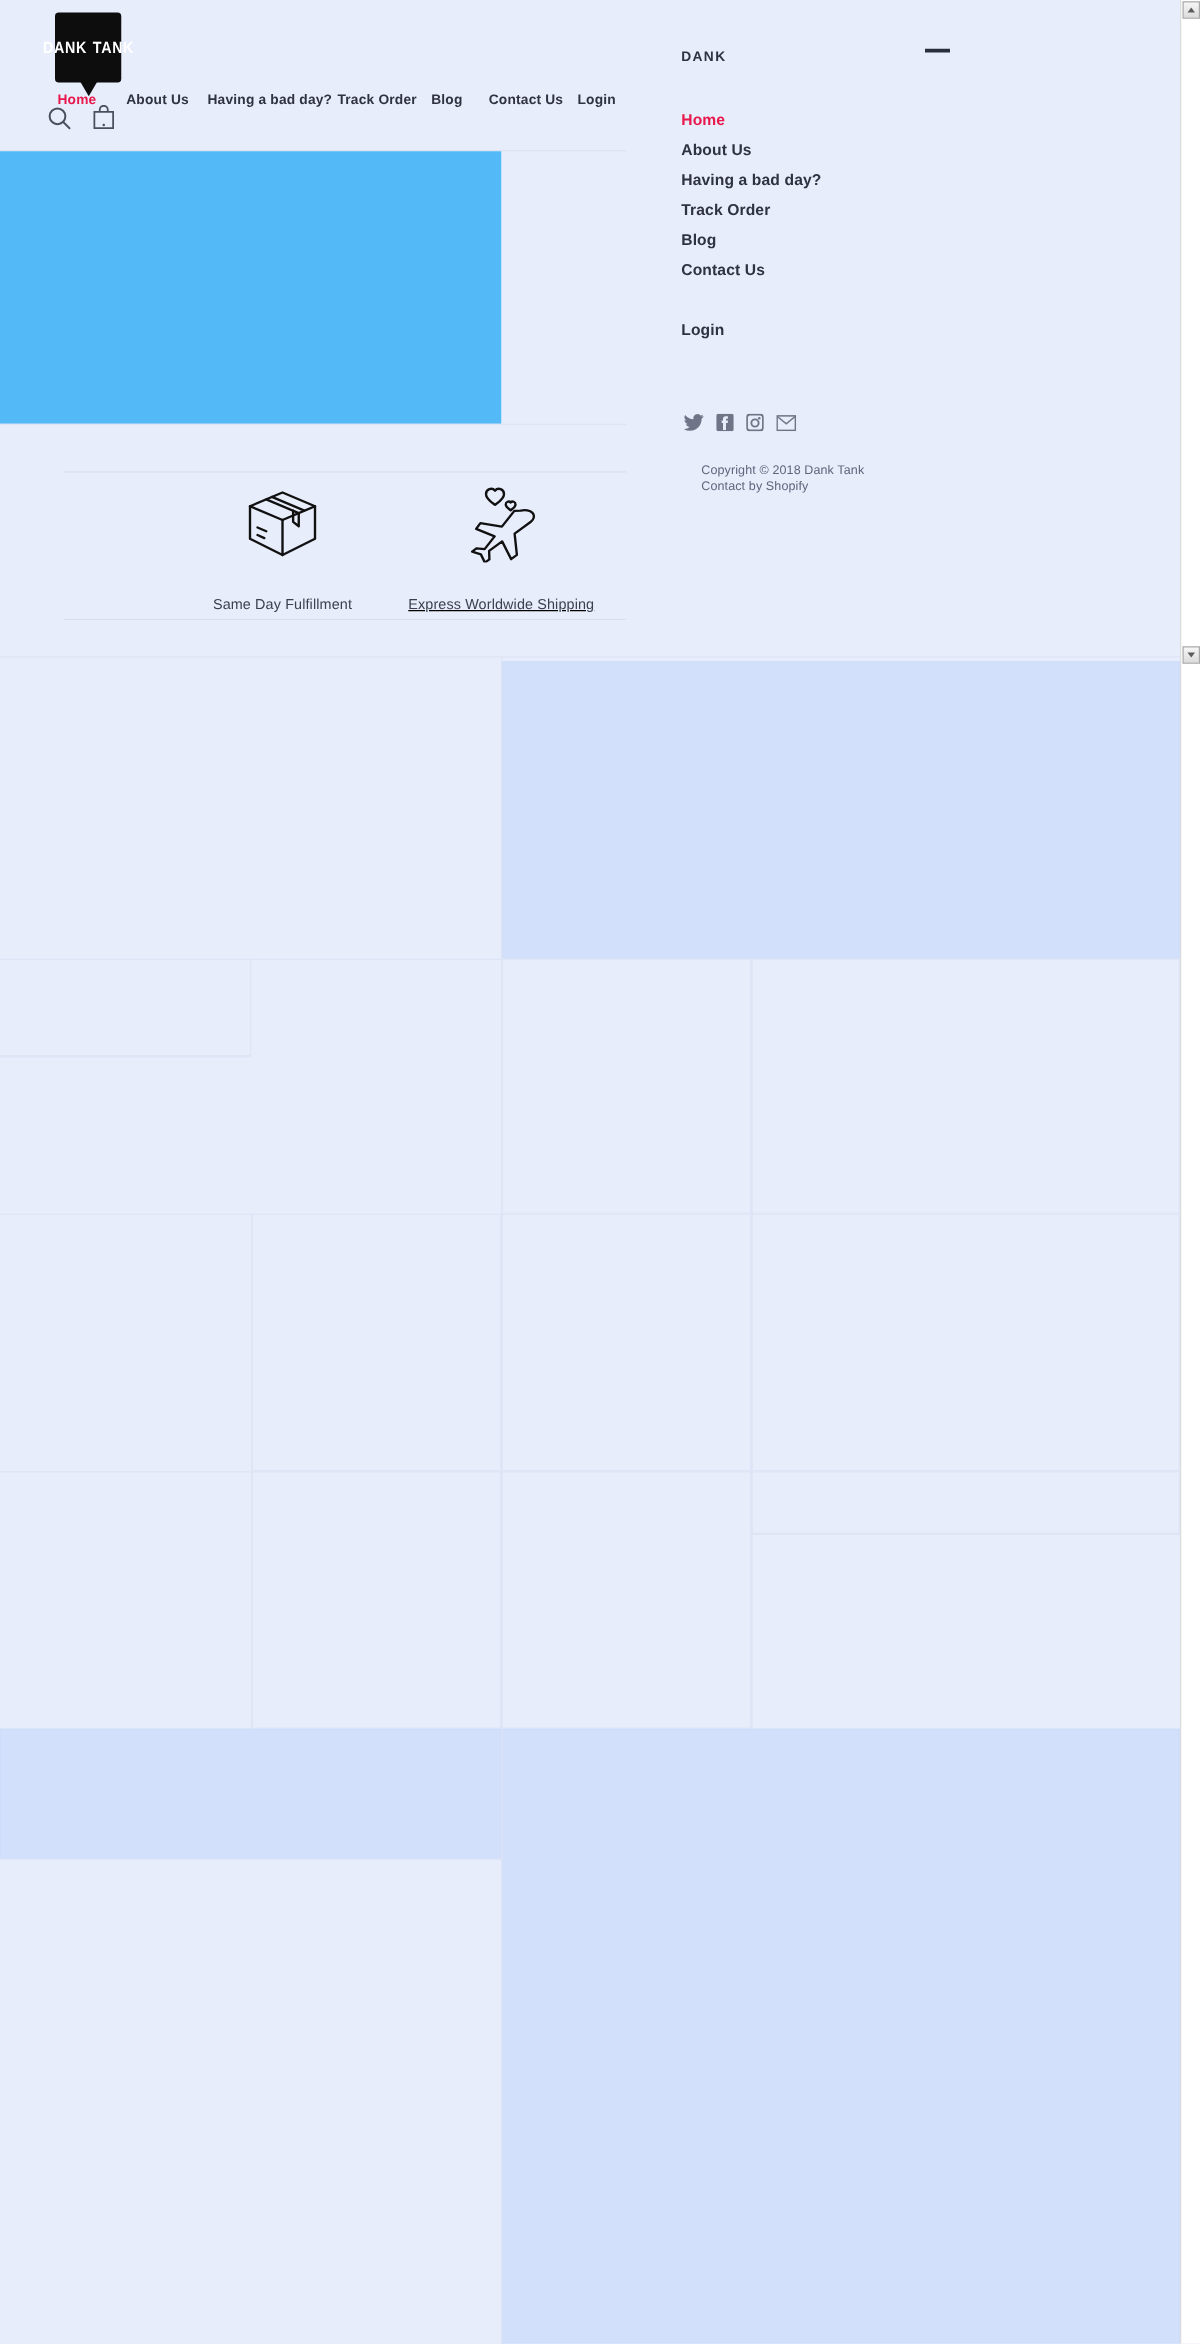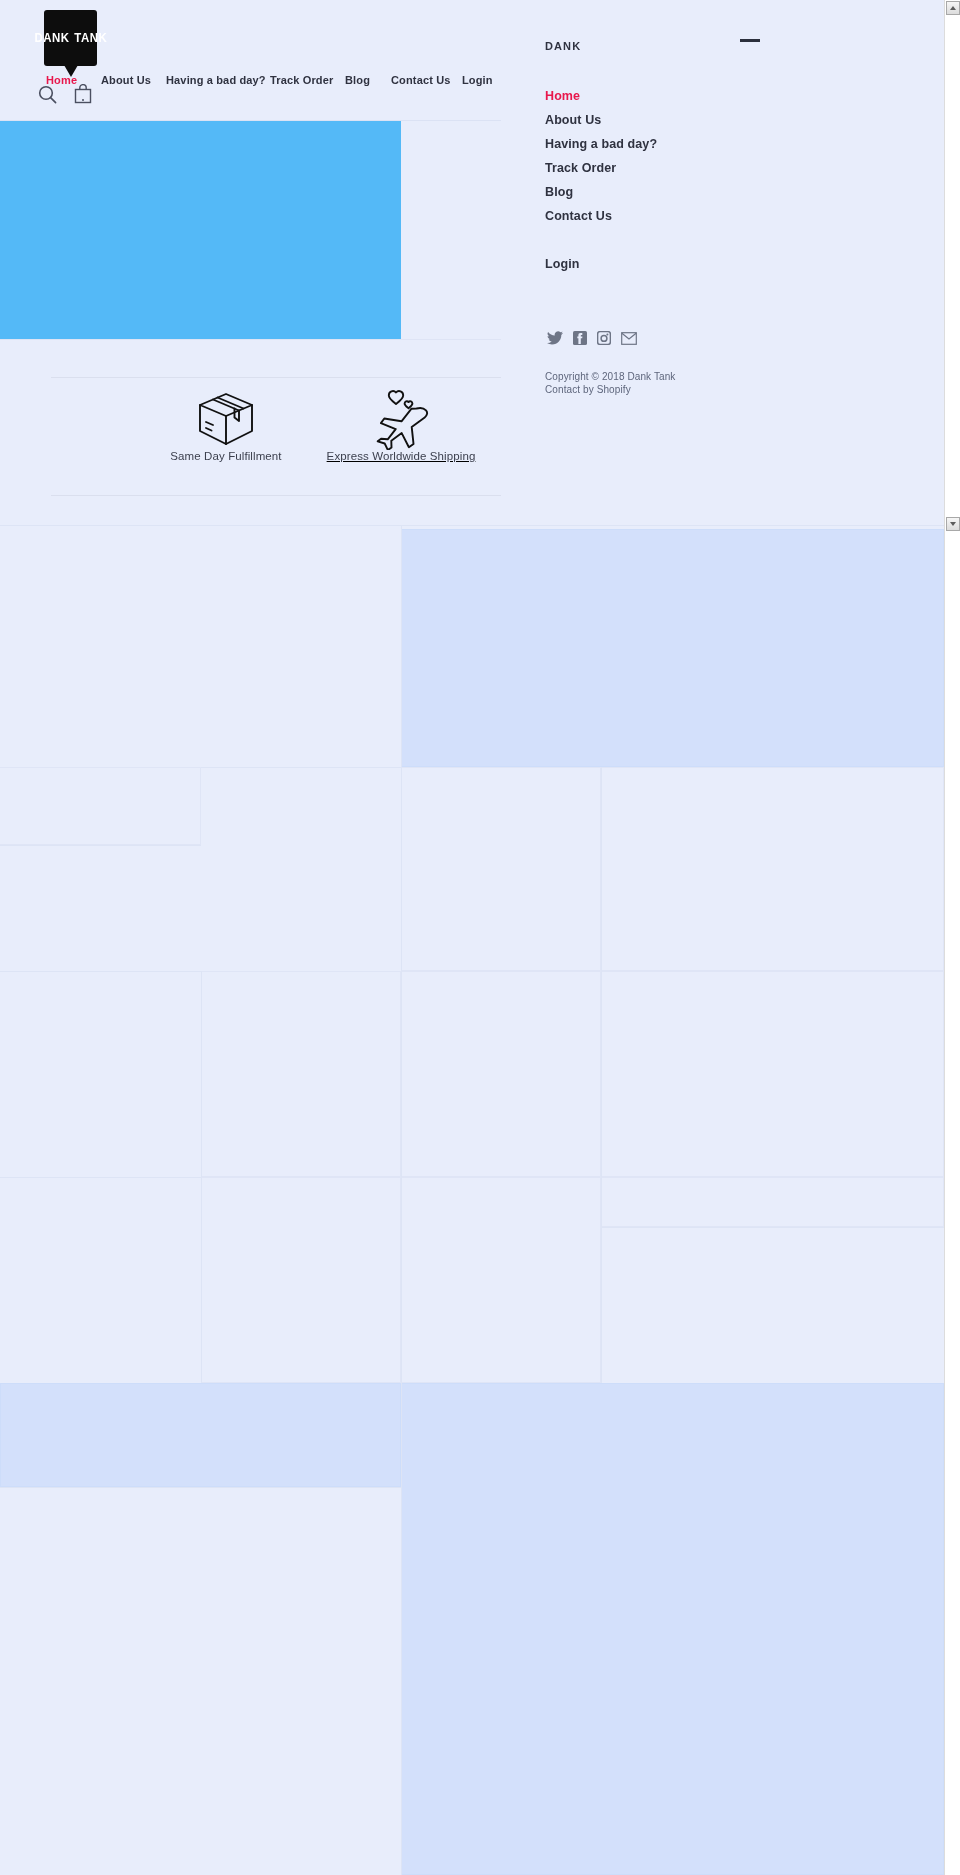--- a/index.html
+++ b/index.html
@@ -146,21 +146,21 @@
   .feat-1 { left: 111px; }
   .feat-2 { left: 286px; text-decoration: underline; }
   .feat-3 { left: 461px; }
   .feat .glyph {
     height: 62px;
     display: flex;
     align-items: flex-end;
     justify-content: center;
   }
   .feat .cap {
-    margin-top: 0;
+    margin-top: 28px;
     font-size: 11.5px;
     color: #3b3f4d;
     letter-spacing: .1px;
   }
 
   
   .menupanel {
     position: absolute;
     left: 501px; top: 0;
     width: 302px;
@@ -210,20 +210,21 @@
   .copy {
     position: absolute;
     left: 545px; top: 370px;
     width: 250px;
   }
   .copy div {
     font-size: 10px;
     color: #5e667c;
     line-height: 13px;
     letter-spacing: .1px;
+    margin-left: 16px;
   }
 
   
   .sk {
     position: absolute;
     background: #e8edfb;
     border: 1px solid #dfe5f6;
   }
   .sk.blue { background: #d3e0fb; border-color: #cdddfa; }
   .sk.plain { border: none; }

